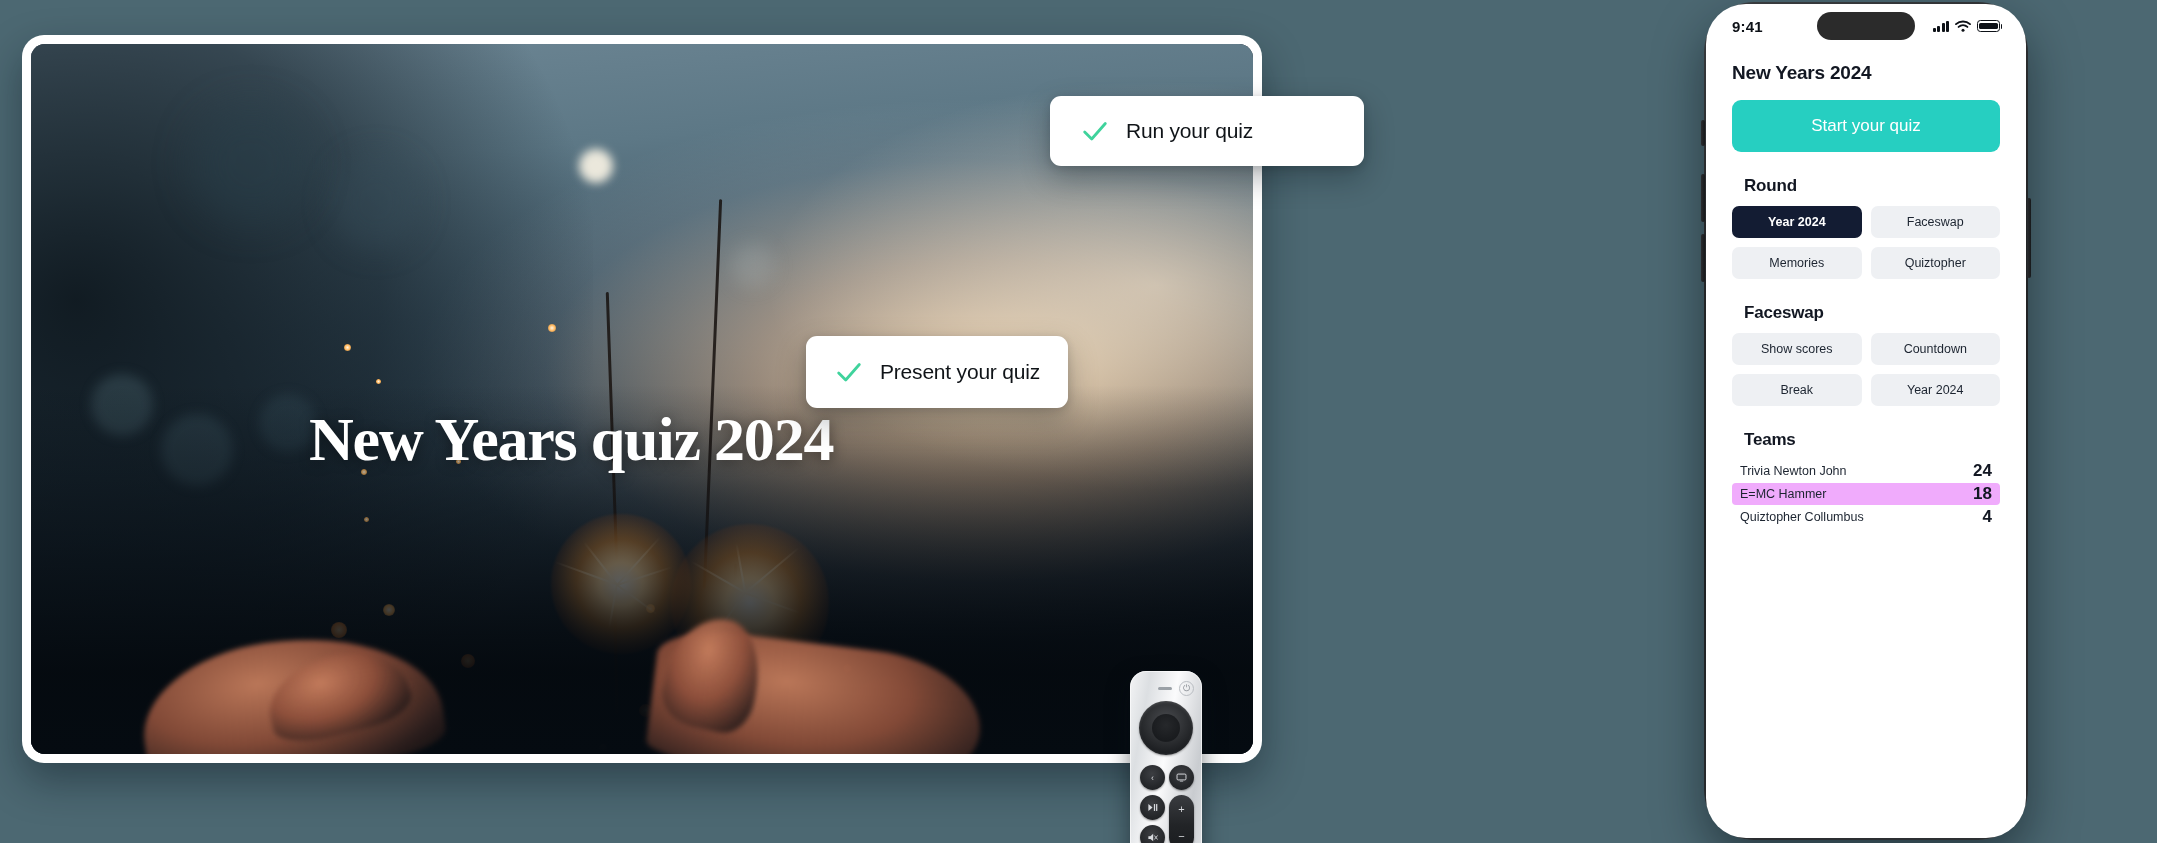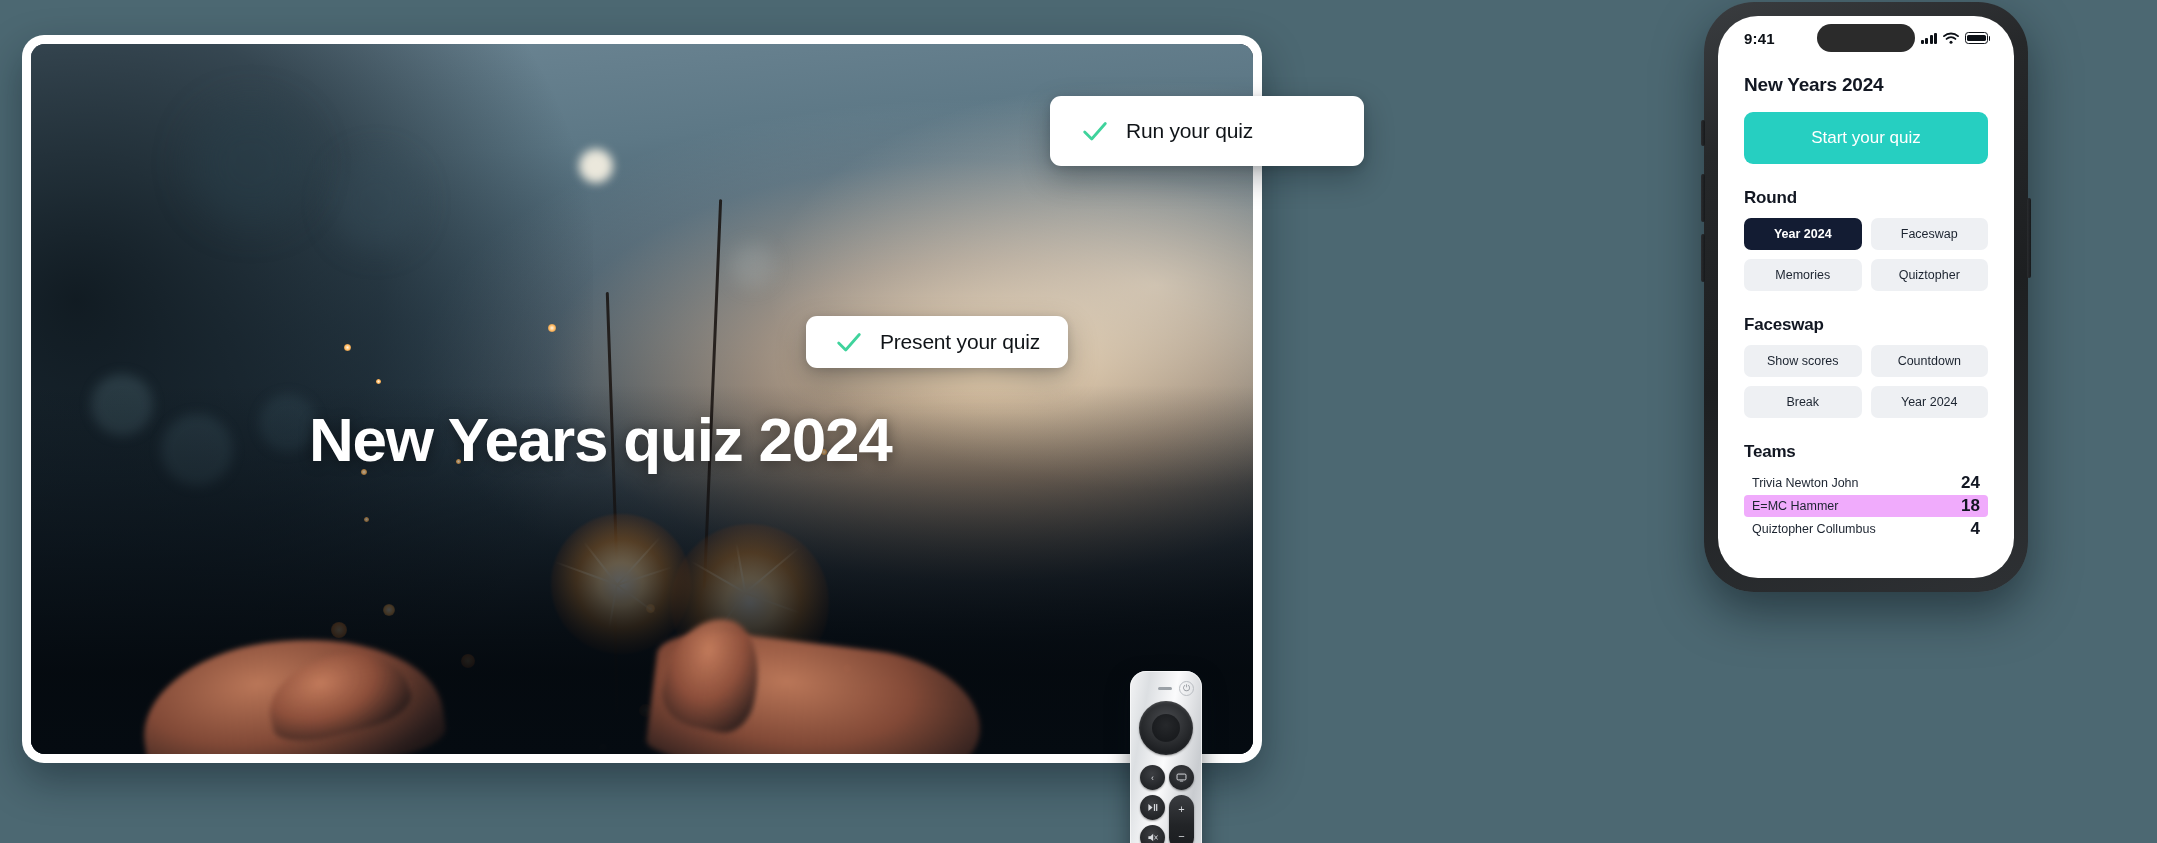--- a/index.html
+++ b/index.html
@@ -91,20 +91,21 @@
   .tv-title {
     position: absolute;
     left: 278px;
     top: 360px;
     font-size: 62px;
     font-weight: 700;
     color: #ffffff;
     letter-spacing: -1.2px;
     white-space: nowrap;
     text-shadow: 0 2px 14px rgba(0,0,0,0.45);
+    font-family: Liberation Serif, serif;
   }
 
   
   .remote {
     position: absolute;
     left: 1130px;
     top: 671px;
     width: 72px;
     height: 260px;
     border-radius: 16px;
@@ -147,24 +148,24 @@
     display:flex; flex-direction:column; align-items:center; justify-content:space-around;
     box-shadow: 0 1px 2px rgba(0,0,0,0.4);
   }
 
   
   .phone {
     position: absolute;
     left: 1704px;
     top: 2px;
     width: 324px;
-    height: 590px;
+    height: 838px;
     border-radius: 50px;
     background: linear-gradient(160deg, #3a3d40 0%, #26282a 22%, #1d1f21 55%, #2e3134 100%);
-    padding: 14px;
+    padding: 2px;
     box-shadow: 0 20px 48px rgba(6,16,22,0.5);
   }
   .phone-screen {
     position: relative;
     width: 100%;
     height: 100%;
     background: #ffffff;
     border-radius: 40px;
     overflow: hidden;
   }
@@ -205,21 +206,21 @@
     height: 52px;
     border: none;
     border-radius: 9px;
     background: #26cfc1;
     color: #ffffff;
     font-size: 17px;
     font-family: "Liberation Sans", sans-serif;
     cursor: pointer;
     display:flex; align-items:center; justify-content:center;
   }
-  .section-h { font-size:17px; font-weight:700; color:#121722; margin: 24px 0 10px; letter-spacing:-0.2px; }
+  .section-h { font-size:17px; font-weight:700; color:#121722; margin: 24px 12px 10px; letter-spacing:-0.2px; }
   .grid2 { display:grid; grid-template-columns: 1fr 1fr; gap: 9px; }
   .chip {
     height: 32px;
     border-radius: 7px;
     background: #eef0f3;
     color: #1c2430;
     font-size: 12.5px;
     font-family: "Liberation Sans", sans-serif;
     border: none;
     cursor: pointer;
@@ -240,21 +241,21 @@
     position: absolute;
     background: #ffffff;
     border-radius: 11px;
     box-shadow: 0 12px 30px rgba(6,16,24,0.30), 0 2px 8px rgba(6,16,24,0.14);
     display: flex;
     align-items: center;
     gap: 16px;
     padding: 0 30px;
   }
   .fcard-run { left: 1050px; top: 96px; width: 314px; height: 70px; z-index: 20; }
-  .fcard-present { left: 806px; top: 316px; width: 262px; height: 52px; z-index: 20; text-align: right; }
+  .fcard-present { left: 806px; top: 336px; width: 262px; height: 72px; z-index: 20; text-align: right; }
   .fcard-present { padding-left: 28px; }
   .check { width: 30px; height: 30px; flex: 0 0 auto; }
   .fcard-label { font-size: 21px; color: #101418; letter-spacing: -0.2px; white-space: nowrap; }
 </style>
 </head>
 <body>
 
 <div class="stage">
 
   <div class="tv">

